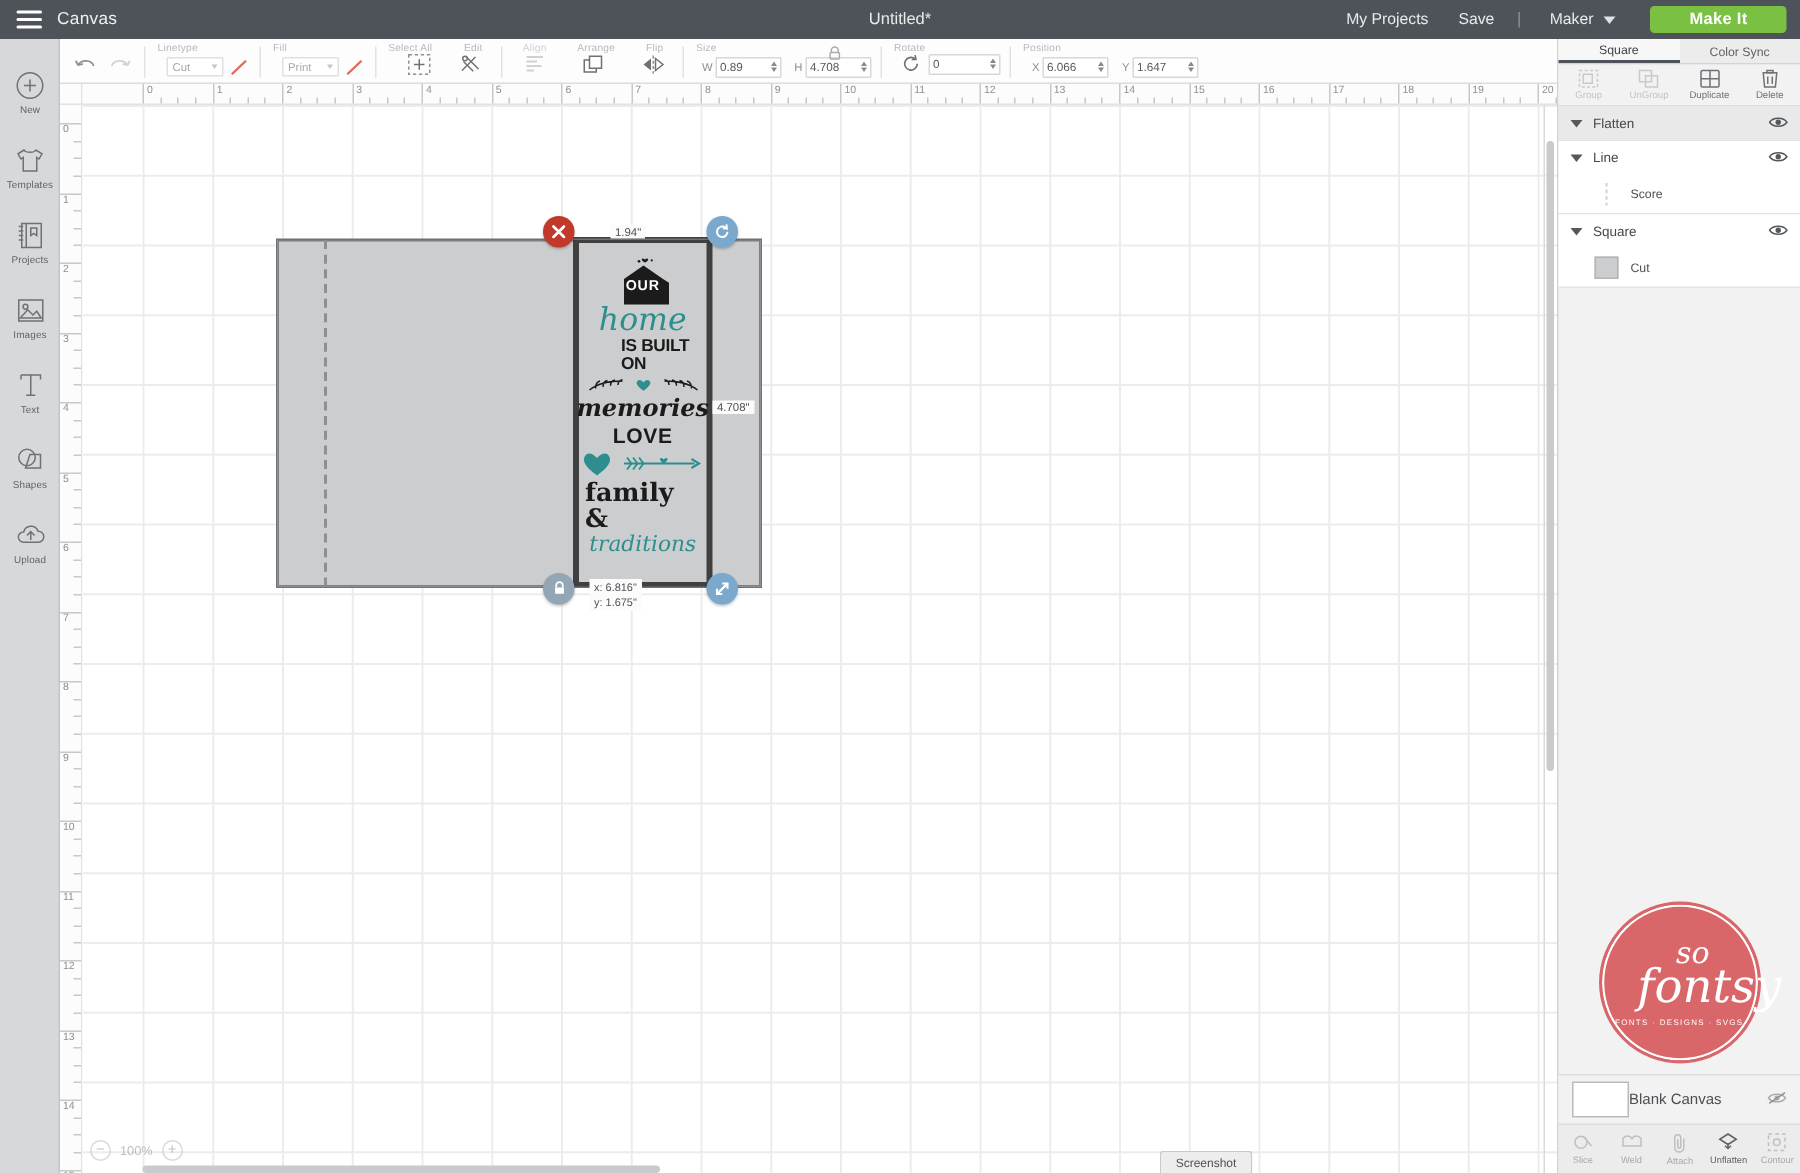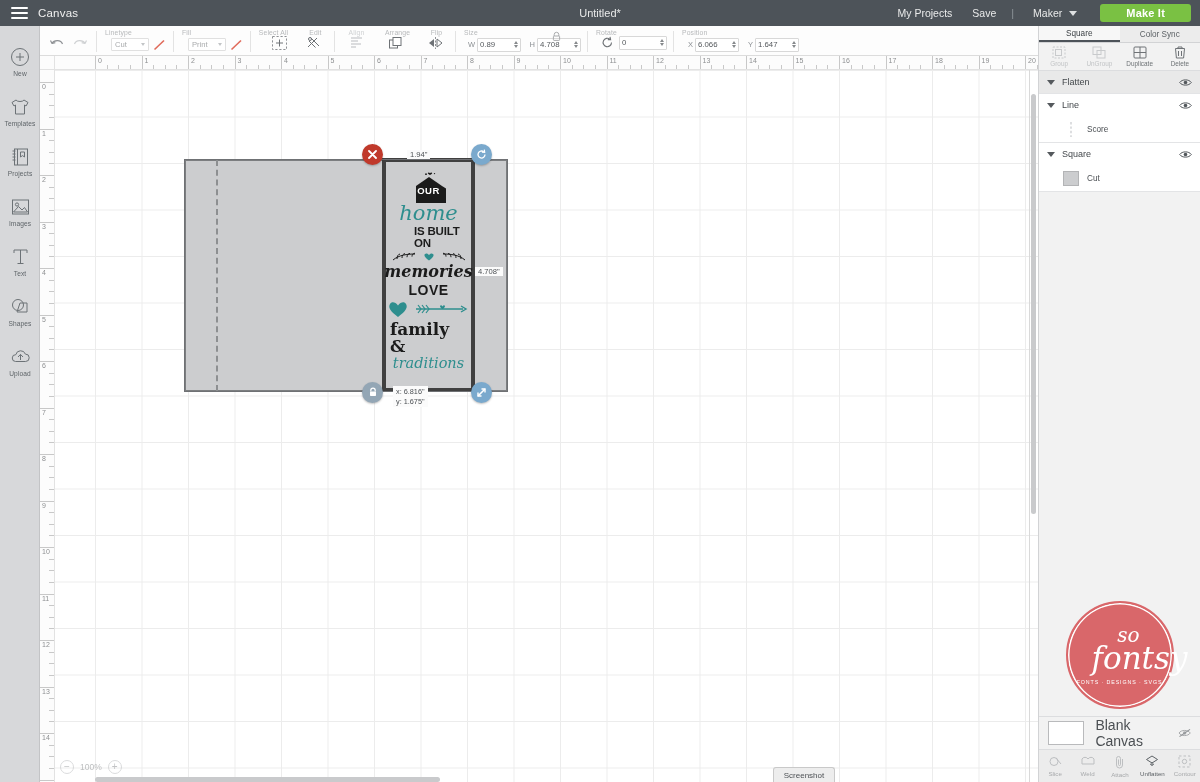--- a/index.html
+++ b/index.html
@@ -153,21 +153,21 @@
     width: 108px; height: 108px; border-radius: 50%; background: #d9676a;
     border: 2px solid #d9676a; box-shadow: inset 0 0 0 1.5px #fff;
     display: flex; flex-direction: column; align-items: center; justify-content: center; color: #fff;
   }
   .logo-so { font-family: "DejaVu Serif", serif; font-style: italic; font-size: 20px; margin-left: 18px; line-height: 1; margin-bottom: -2px; }
   .logo-fontsy { font-family: "DejaVu Serif", serif; font-style: italic; font-size: 31px; line-height: 1; margin-left: 40px; }
   .logo-tag { font-size: 5.3px; letter-spacing: .9px; margin-top: 5px; }
 
   .canvas-footer { position: absolute; left: 0; bottom: 33px; width: 162px; height: 33px; background: #f2f2f2; border-top: 1px solid #dcdddf; display: flex; align-items: center; padding: 0 9px; }
   .cf-thumb { width: 38px; height: 24px; background: #fff; border: 1px solid #b9babc; }
-  .cf-text { font-size: 14px; color: #4b4f53; margin-left: 11px; }
+  .cf-text { font-size: 10px; color: #4b4f53; }
   .cf-eye { margin-left: auto; }
   .bottom-tools { position: absolute; left: 0; bottom: 0; width: 162px; height: 33px; background: #ececec; border-top: 1px solid #dcdddf; display: flex; }
   .btool { flex: 1; display: flex; flex-direction: column; align-items: center; justify-content: center; gap: 2px; cursor: pointer; }
   .btool .bl { font-size: 6.2px; color: #a7a9ab; }
   .btool.on .bl { color: #5d6266; }
 
   
   .art { position: absolute; inset: 3px 4px; display: flex; flex-direction: column; align-items: center; justify-content: flex-start; }
   .art .teal { color: #2e8e8e; }
   .art .blk { color: #1b1b1b; }

